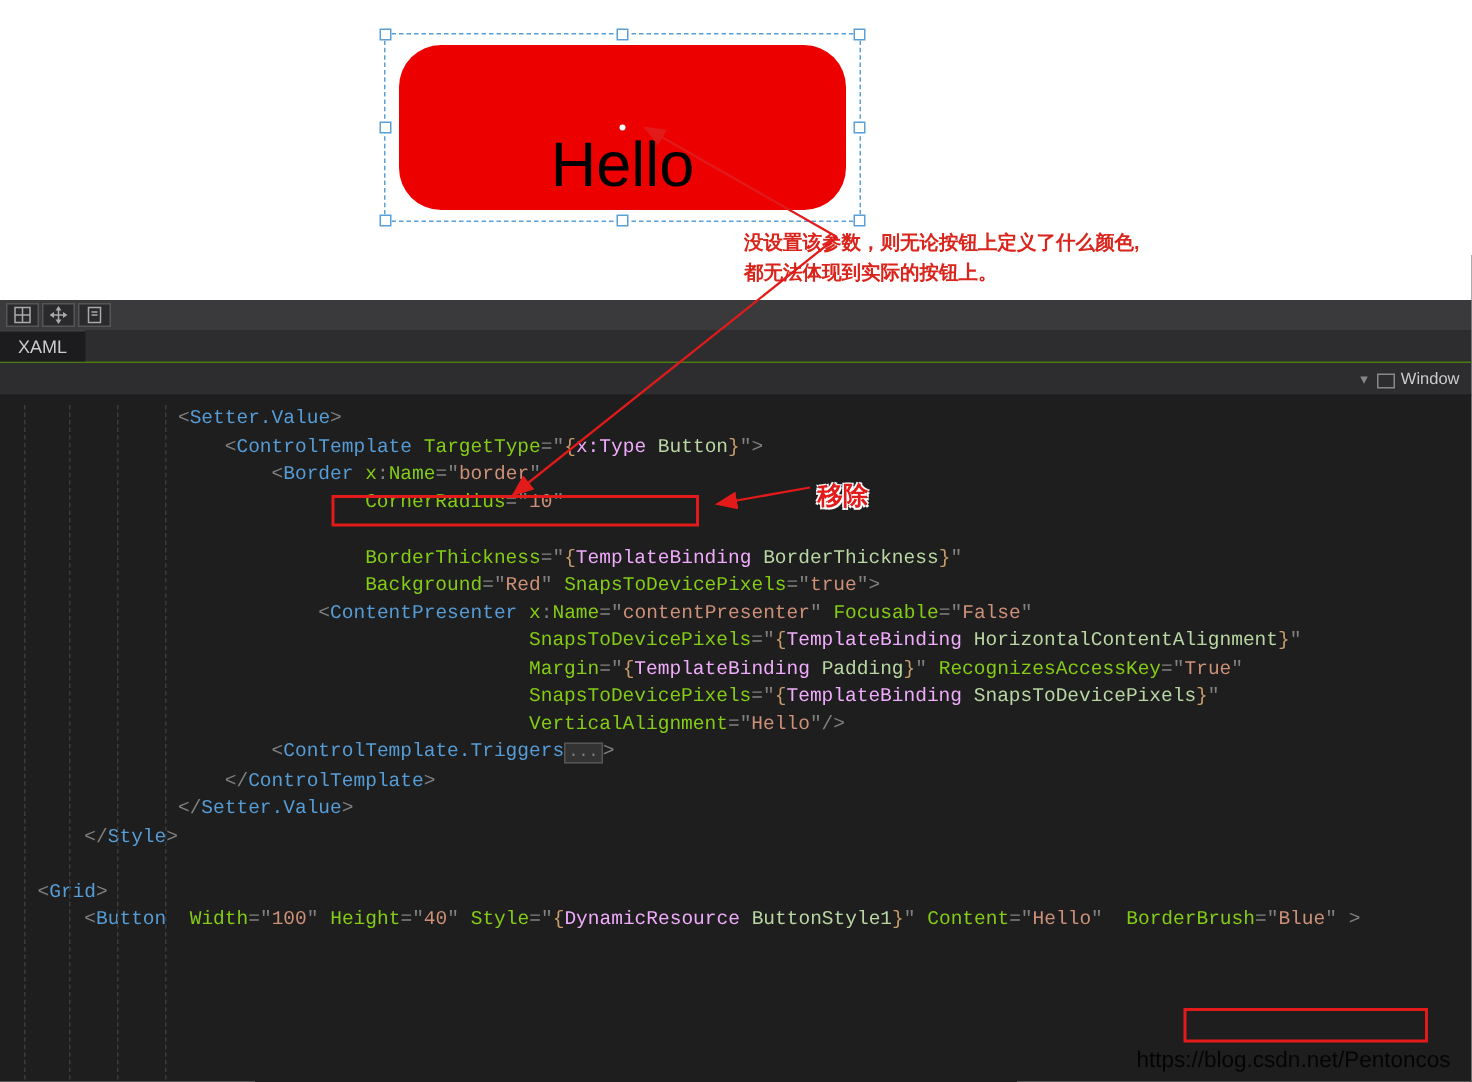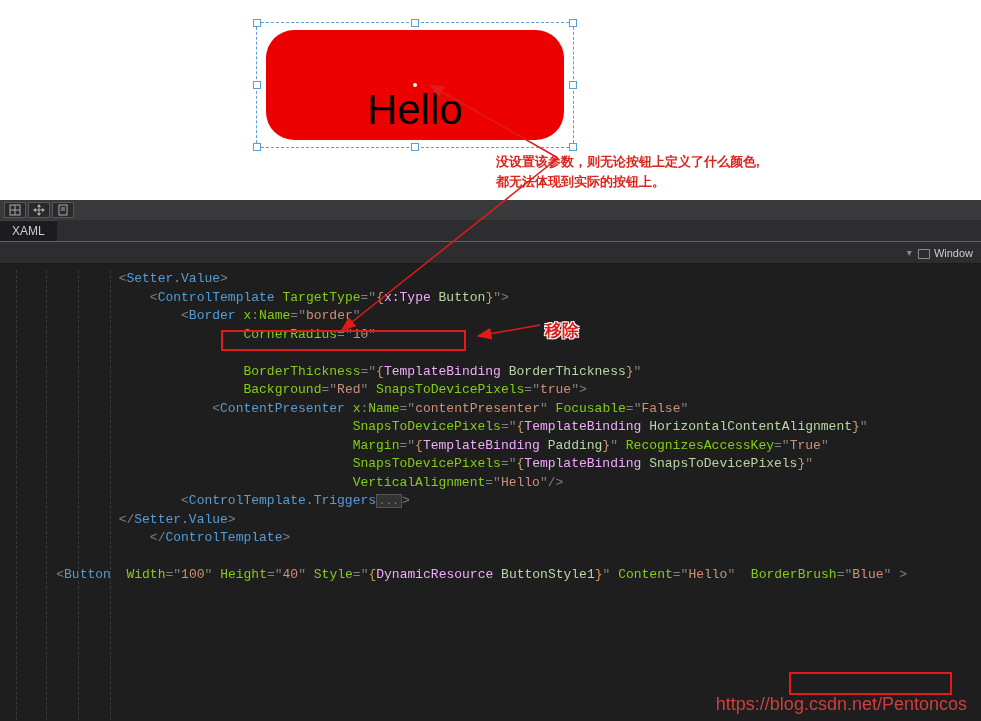--- a/index.html
+++ b/index.html
@@ -41,21 +41,21 @@
   .attr{ color: #84cc16; }
   .str { color: #ce9178; }
   .strd{ color: #c89c6a; }
   .mk  { color: #f0abfc; }
   .mka { color: #b8d7a3; }
   .box { color:#808080; background:#333; padding:0 2px; border:1px solid #555; font-size:11px; }
 
   .red-box-1 { position: absolute; left: 221px; top: 330px; width: 245px; height: 21px; border: 2px solid #e21a1a; z-index: 30; }
   .red-box-2 { position: absolute; left: 789px; top: 672px; width: 163px; height: 23px; border: 2px solid #e21a1a; z-index: 30; }
 
-  .watermark { position: absolute; right: 14px; bottom: 6px; font-family: Arial; font-size: 18px; color: #ef4444; opacity: .85; z-index: 60; }
+  .watermark { position: absolute; right: 14px; bottom: 6px; font-family: Arial; font-size: 15px; color: #000000; opacity: .85; z-index: 60; }
 </style>
 </head>
 <body>
 
 <div class="designer">
   <div class="handles">
     <div class="handle h-tl"></div>
     <div class="handle h-tc"></div>
     <div class="handle h-tr"></div>
     <div class="handle h-ml"></div>
@@ -157,27 +157,29 @@
 
   <div class="line"><span>                                          </span><span class="attr">Margin</span><span class="pun">=</span><span class="pun">"</span><span class="strd">{</span><span class="mk">TemplateBinding</span><span> </span><span class="mka">Padding</span><span class="strd">}</span><span class="pun">"</span><span> </span><span class="attr">RecognizesAccessKey</span><span class="pun">=</span><span class="pun">"</span><span class="str">True</span><span class="pun">"</span></div>
 
   <div class="line"><span>                                          </span><span class="attr">SnapsToDevicePixels</span><span class="pun">=</span><span class="pun">"</span><span class="strd">{</span><span class="mk">TemplateBinding</span><span> </span><span class="mka">SnapsToDevicePixels</span><span class="strd">}</span><span class="pun">"</span></div>
 
   <div class="line"><span>                                          </span><span class="attr">VerticalAlignment</span><span class="pun">=</span><span class="pun">"</span><span class="str">Hello</span><span class="pun">"</span><span class="pun">/&gt;</span></div>
 
 
   <div class="line"><span>                    </span><span class="pun">&lt;</span><span class="el">ControlTemplate.Triggers</span><span class="box">...</span><span class="pun">&gt;</span></div>
 
+  <div class="line"><span>                </span><span class="pun">&lt;/</span><span class="el">ControlTemplate</span><span class="pun">&gt;</span></div>
+
   <div class="line"><span>            </span><span class="pun">&lt;/</span><span class="el">Setter.Value</span><span class="pun">&gt;</span></div>
 
-  <div class="line"><span>                </span><span class="pun">&lt;/</span><span class="el">ControlTemplate</span><span class="pun">&gt;</span></div>
 
-
+  <div class="line"><span>    </span><span class="pun">&lt;/</span><span class="el">Style</span><span class="pun">&gt;</span></div>
 
   <div class="line">&nbsp;</div>
 
 
+  <div class="line"><span class="pun">&lt;</span><span class="el">Grid</span><span class="pun">&gt;</span></div>
 
   <div class="line"><span>    </span><span class="pun">&lt;</span><span class="el">Button</span><span>  </span><span class="attr">Width</span><span class="pun">=</span><span class="pun">"</span><span class="str">100</span><span class="pun">"</span><span> </span><span class="attr">Height</span><span class="pun">=</span><span class="pun">"</span><span class="str">40</span><span class="pun">"</span><span> </span><span class="attr">Style</span><span class="pun">=</span><span class="pun">"</span><span class="strd">{</span><span class="mk">DynamicResource</span><span> </span><span class="mka">ButtonStyle1</span><span class="strd">}</span><span class="pun">"</span><span> </span><span class="attr">Content</span><span class="pun">=</span><span class="pun">"</span><span class="str">Hello</span><span class="pun">"</span><span>  </span><span class="attr">BorderBrush</span><span class="pun">=</span><span class="pun">"</span><span class="str">Blue</span><span class="pun">"</span><span> </span><span class="pun">&gt;</span></div>
 
 </div>
 
 <div class="watermark">https://blog.csdn.net/Pentoncos</div>
 
 </body></html>

